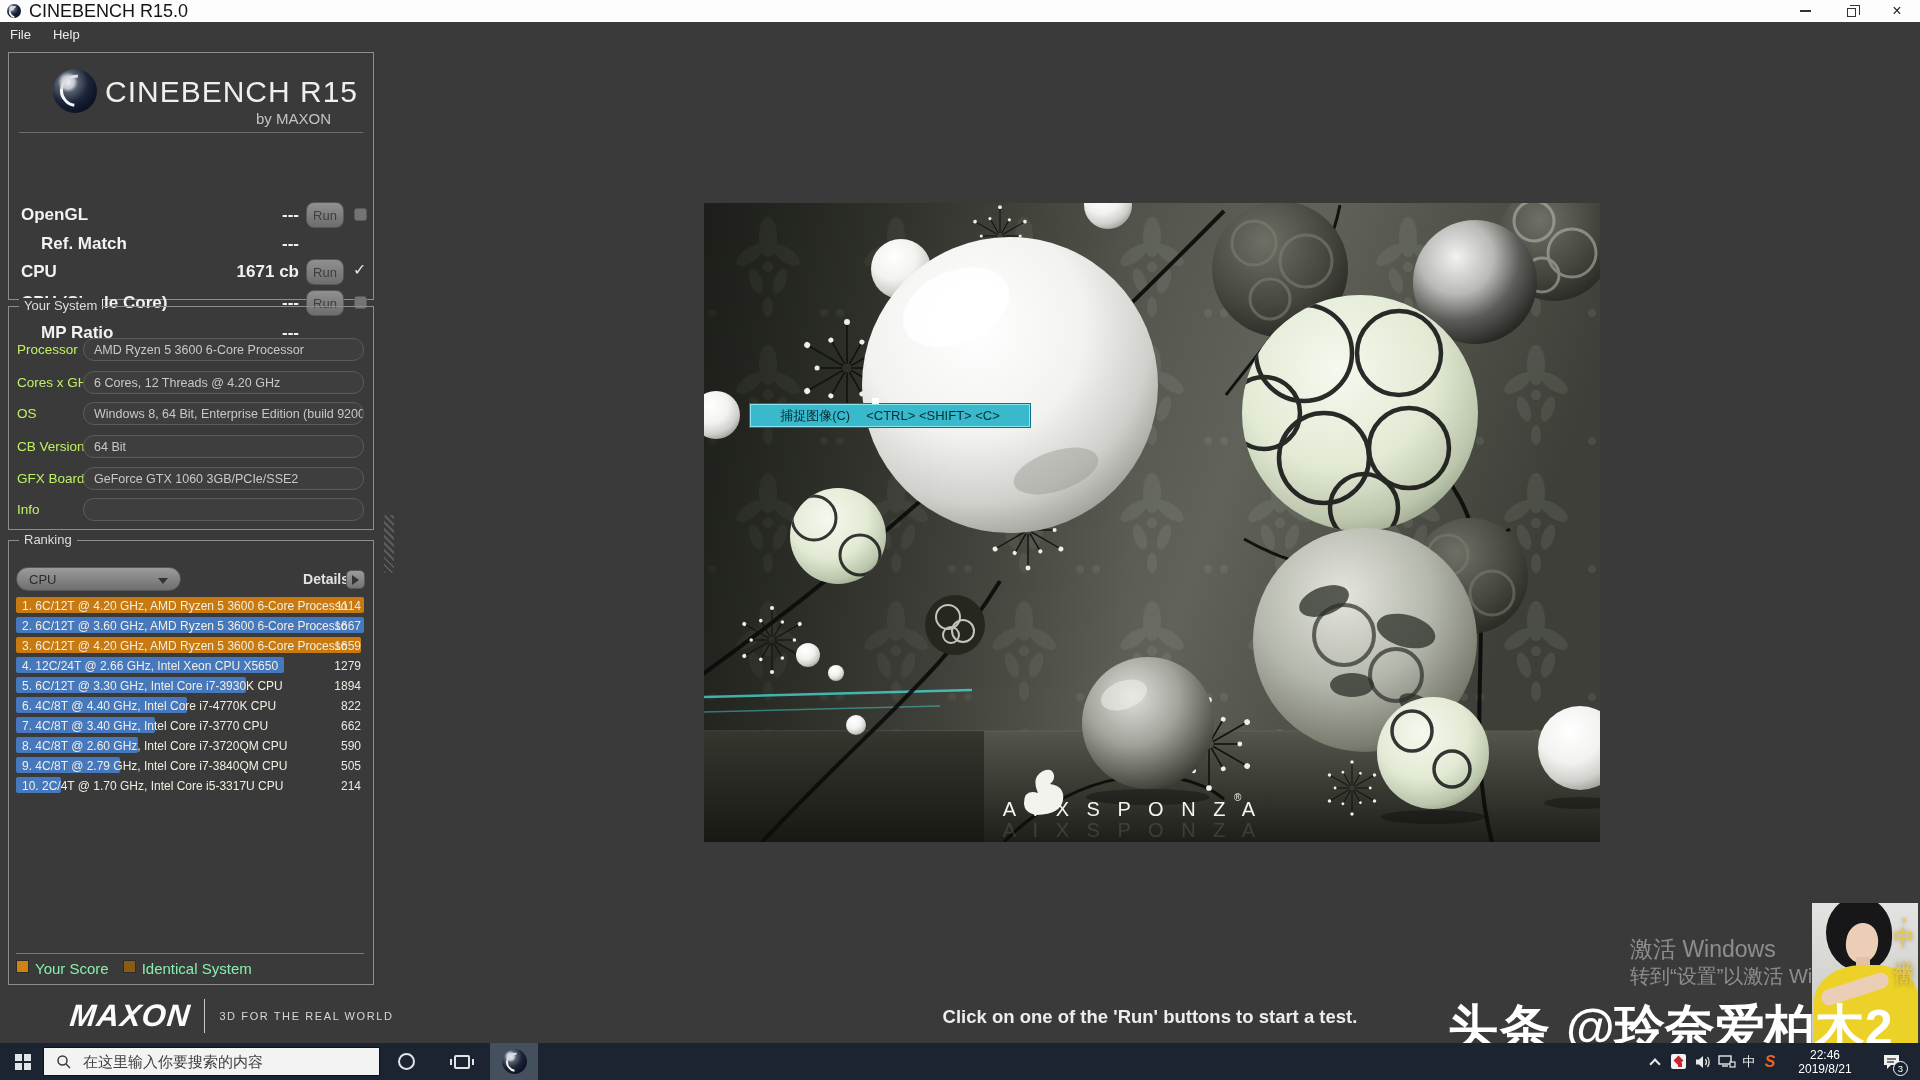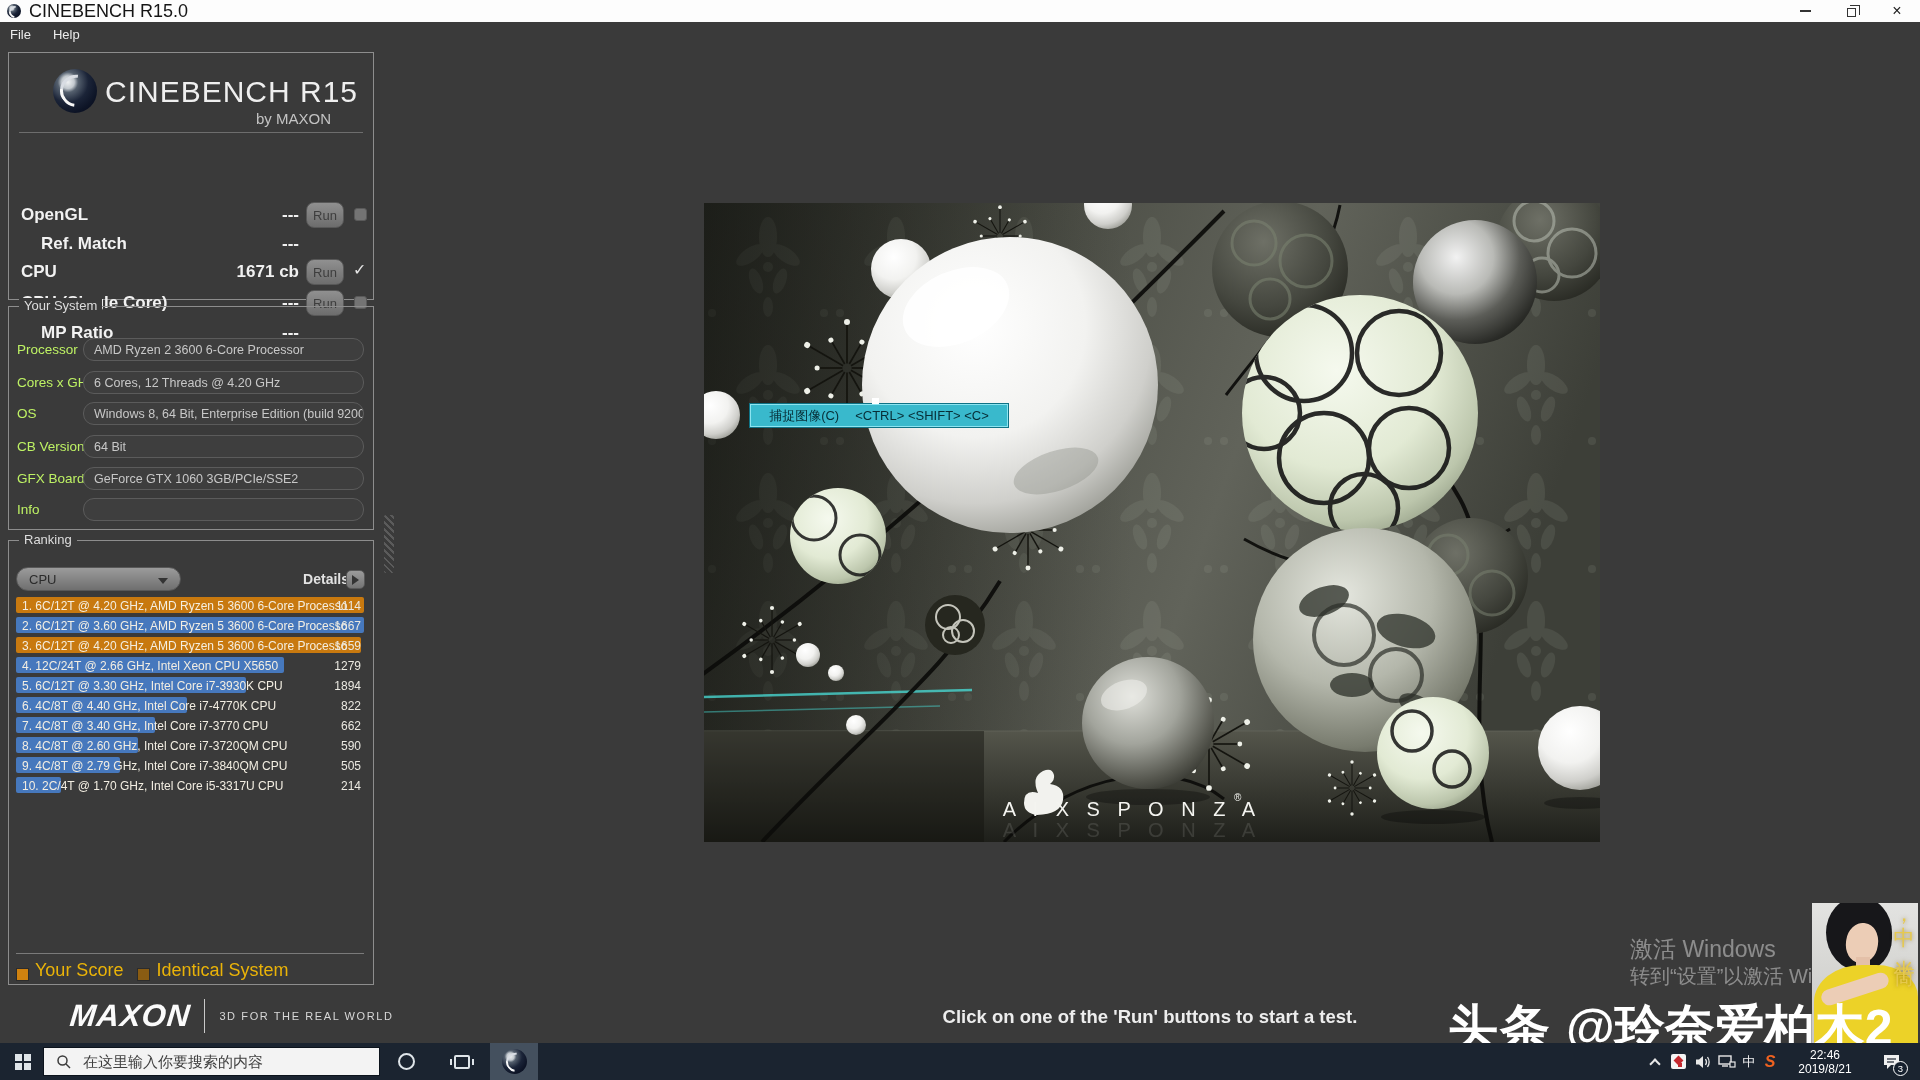--- a/index.html
+++ b/index.html
@@ -52,38 +52,38 @@
   .dd-caret{position:absolute;right:12px;top:10px;width:0;height:0;border-left:5px solid transparent;border-right:5px solid transparent;border-top:6px solid #333;}
   .details-label{position:absolute;right:24px;top:30px;font-size:14px;color:#e2e2e2;font-weight:bold;}
   .details-btn{position:absolute;right:8px;top:29px;width:19px;height:19px;border-radius:5px;background:linear-gradient(#9b9b9b,#747474);border:1px solid #585858;display:flex;align-items:center;justify-content:center;}
   .details-btn span{width:0;height:0;border-top:5px solid transparent;border-bottom:5px solid transparent;border-left:7px solid #333;}
   .rank-rows{position:absolute;left:7px;right:9px;top:55px;}
   .rank-row{position:relative;height:20px;}
   .rank-bar{position:absolute;left:0;top:1px;height:16px;border-radius:2px;background:#4678bd;}
   .rank-label{position:absolute;left:6px;top:2.5px;font-size:12px;color:#f3eee2;white-space:nowrap;}
   .rank-score{position:absolute;right:3px;top:2.5px;font-size:12px;color:#ebe9e1;}
   .legend-sep{position:absolute;left:7px;right:9px;top:412px;height:1px;background:#7a7a7a;}
-  .legend{position:absolute;left:7px;top:419px;display:flex;align-items:flex-end;font-size:18px;color:#eab308;}
+  .legend{position:absolute;left:7px;top:419px;display:flex;align-items:flex-start;font-size:15px;color:#86efac;}
   .legend-sq{width:13px;height:13px;margin-right:6px;border:1px solid #2c2c2c;}
 
   
   .maxon{position:absolute;left:70px;top:998px;display:flex;align-items:center;}
   .maxon-logo{font-size:31px;font-weight:800;font-style:italic;color:#fbfbfb;letter-spacing:1px;transform:skewX(-6deg);}
   .maxon-div{width:1px;height:34px;background:#c9c9c9;margin:0 14px;}
   .maxon-tag{font-size:11px;letter-spacing:1.6px;color:#d8d8d8;}
 
   
   .splitter{position:absolute;left:384px;top:515px;width:10px;height:58px;
     background:repeating-linear-gradient(45deg,#5b5b5b 0 2px,#3a3a3a 2px 5px);border-radius:2px;}
 
   
   .viewport{position:absolute;left:704px;top:203px;width:896px;height:639px;}
 
   
-  .capture-tip{position:absolute;left:750px;top:404px;width:258px;height:23px;background:#39b9cc;
+  .capture-tip{position:absolute;left:750px;top:404px;width:280px;height:23px;background:#39b9cc;
     border:1px solid #8ce4f0;outline:1px solid #0f7285;display:flex;align-items:center;justify-content:center;gap:16px;
     font-size:13px;color:#072e36;z-index:30;}
   .tip-notch{position:absolute;left:872px;top:398px;width:7px;height:6px;background:#ffffff;z-index:31;}
 
   
   .status-text{position:absolute;left:930px;top:1006px;width:440px;text-align:center;font-size:18.5px;font-weight:bold;color:#ededed;}
 
   
   .activate1{position:absolute;left:1630px;top:934px;font-size:23px;color:rgba(255,255,255,0.42);}
   .activate2{position:absolute;left:1630px;top:963px;font-size:20px;color:rgba(255,255,255,0.42);}
@@ -180,21 +180,21 @@
     <div class="bench-row" style="top:270px;">
       <span class="bench-label ind">MP Ratio</span>
       <span class="bench-value">---</span>
     </div>
   </div>
 
   <div class="panel" style="left:8px;top:306px;width:366px;height:224px;">
     <span class="gb-title">Your System</span>
     <div class="frow" style="top:31px;">
         <span class="frow-label">Processor</span>
-        <div class="field">AMD Ryzen 2 3600 6-Core Processor</div>
+        <div class="field">AMD Ryzen 5 3600 6-Core Processor</div>
       </div>
     <div class="frow" style="top:64px;">
         <span class="frow-label">Cores x GHz</span>
         <div class="field">6 Cores, 12 Threads @ 4.20 GHz</div>
       </div>
     <div class="frow" style="top:95px;">
         <span class="frow-label">OS</span>
         <div class="field">Windows 8, 64 Bit, Enterprise Edition (build 9200)</div>
       </div>
     <div class="frow" style="top:128px;">

